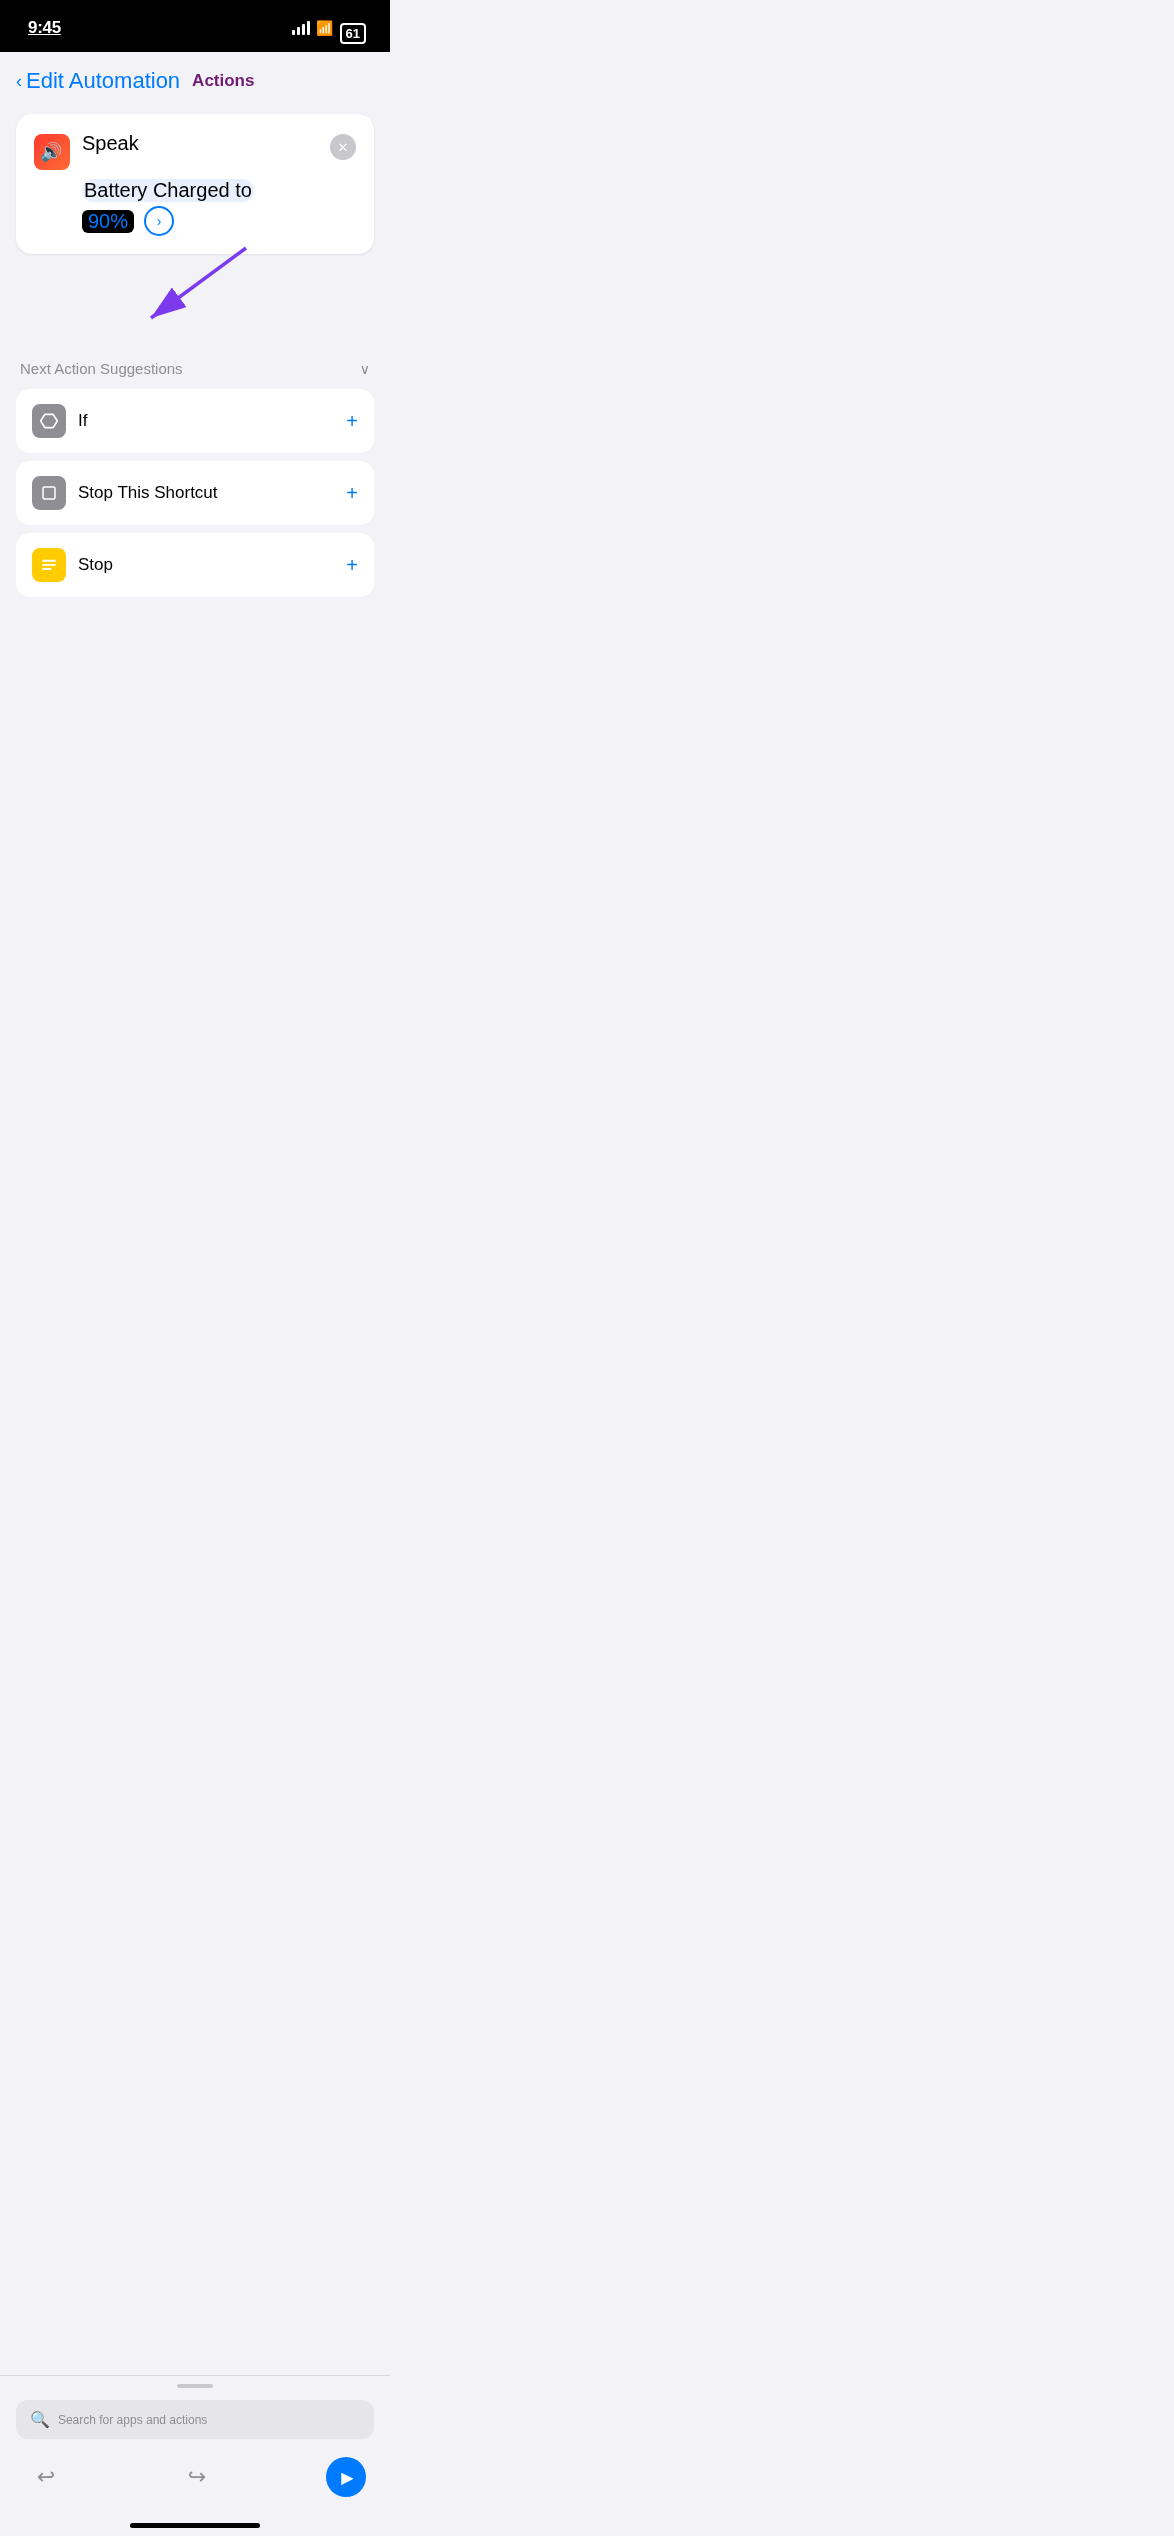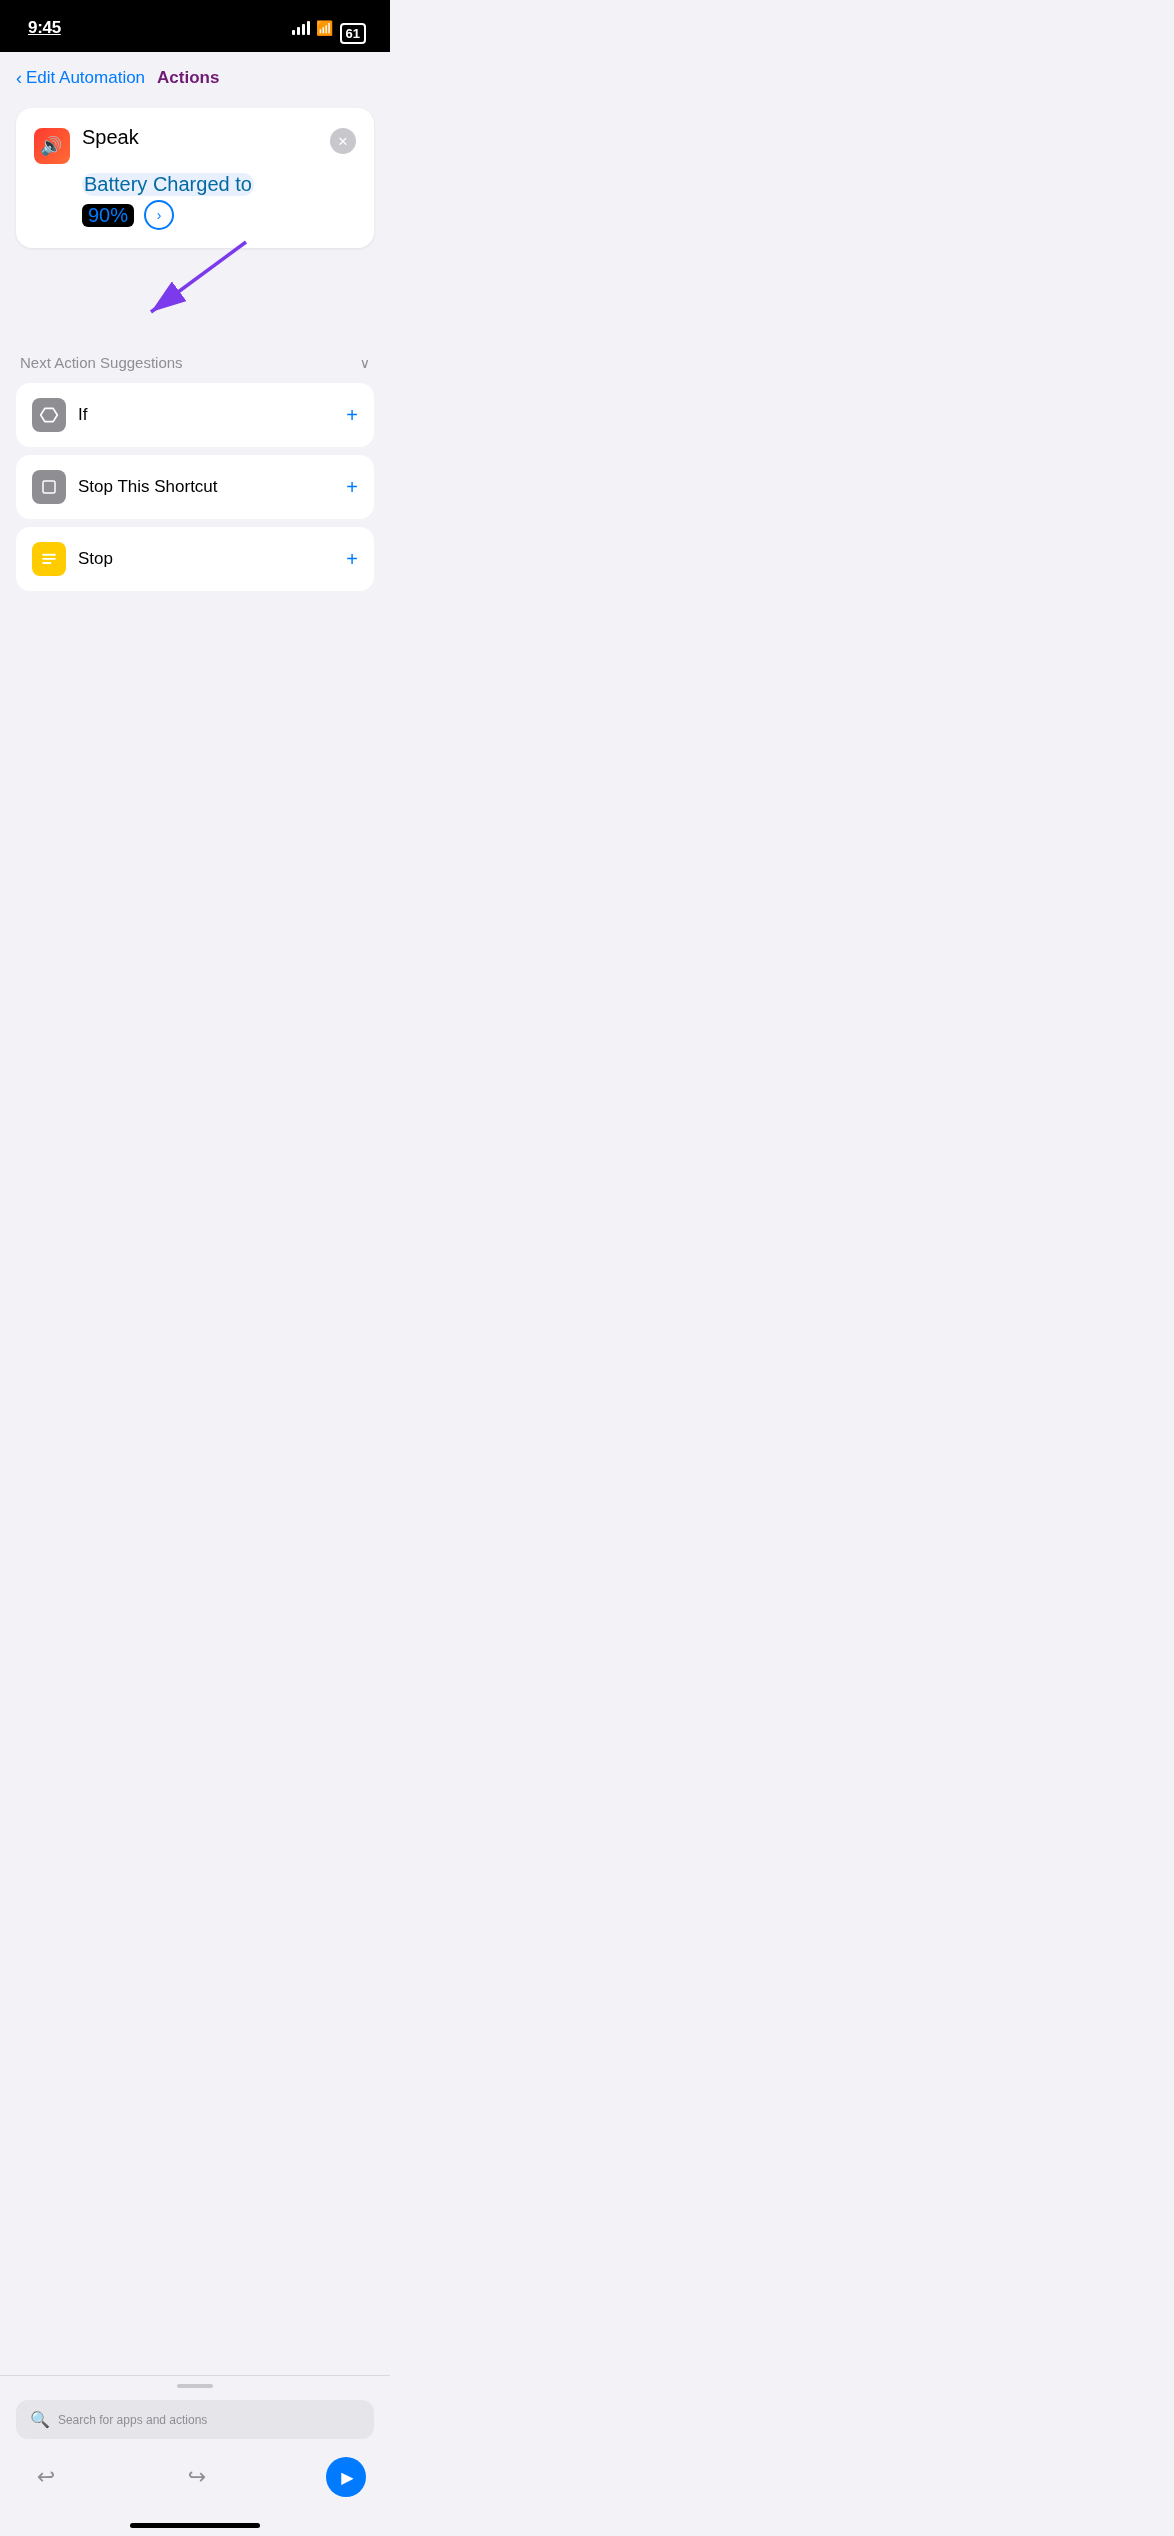--- a/index.html
+++ b/index.html
@@ -82,21 +82,21 @@
       cursor: pointer;
       text-decoration: none;
     }
 
     .back-chevron {
       font-size: 18px;
       line-height: 1;
     }
 
     .back-label {
-      font-size: 17px;
+      font-size: 22px;
       color: #007aff;
     }
 
     .nav-title {
       font-size: 17px;
       font-weight: 700;
       color: #701a75;
       margin-left: 4px;
     }
 
@@ -158,21 +158,21 @@
 
     .speak-word {
       font-size: 20px;
       font-weight: 500;
       color: #000;
     }
 
     .speak-highlighted {
       font-size: 20px;
       font-weight: 500;
-      color: #0369a1;
+      color: #000000;
       background: #e8f0fe;
       border-radius: 11px;
       padding: 0 2px;
     }
 
     .speak-line2 {
       display: flex;
       align-items: center;
       gap: 10px;
       margin-top: 4px;

